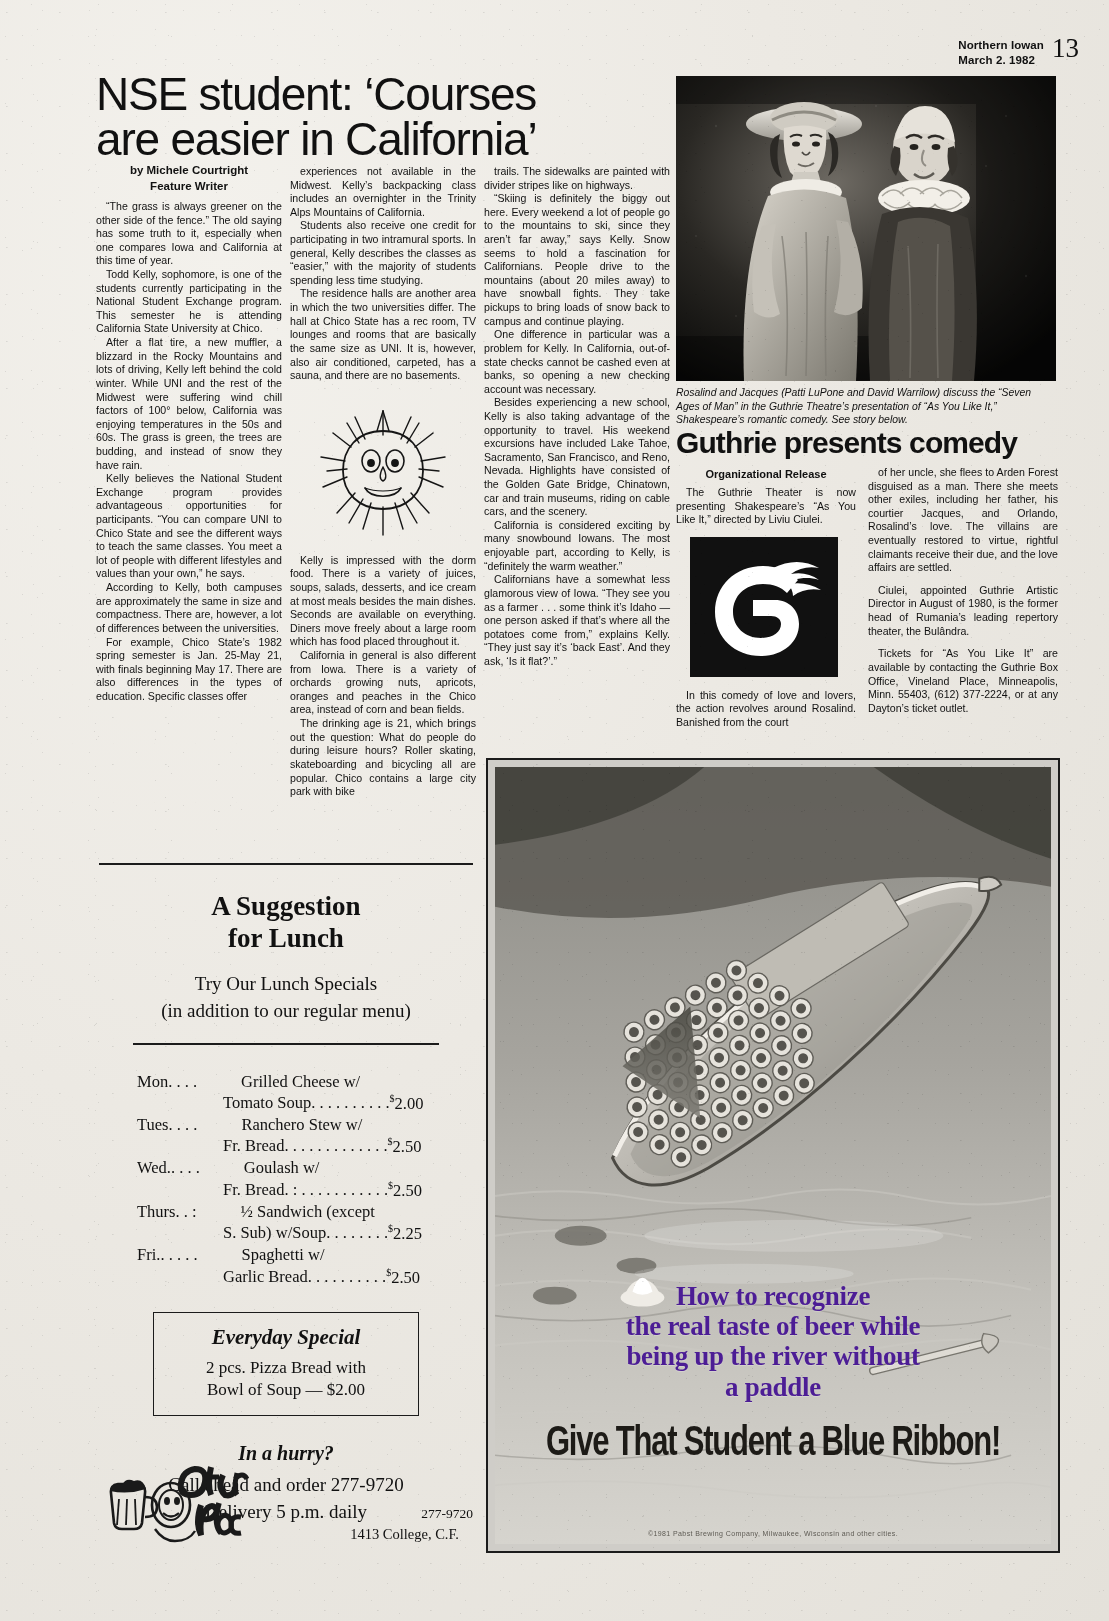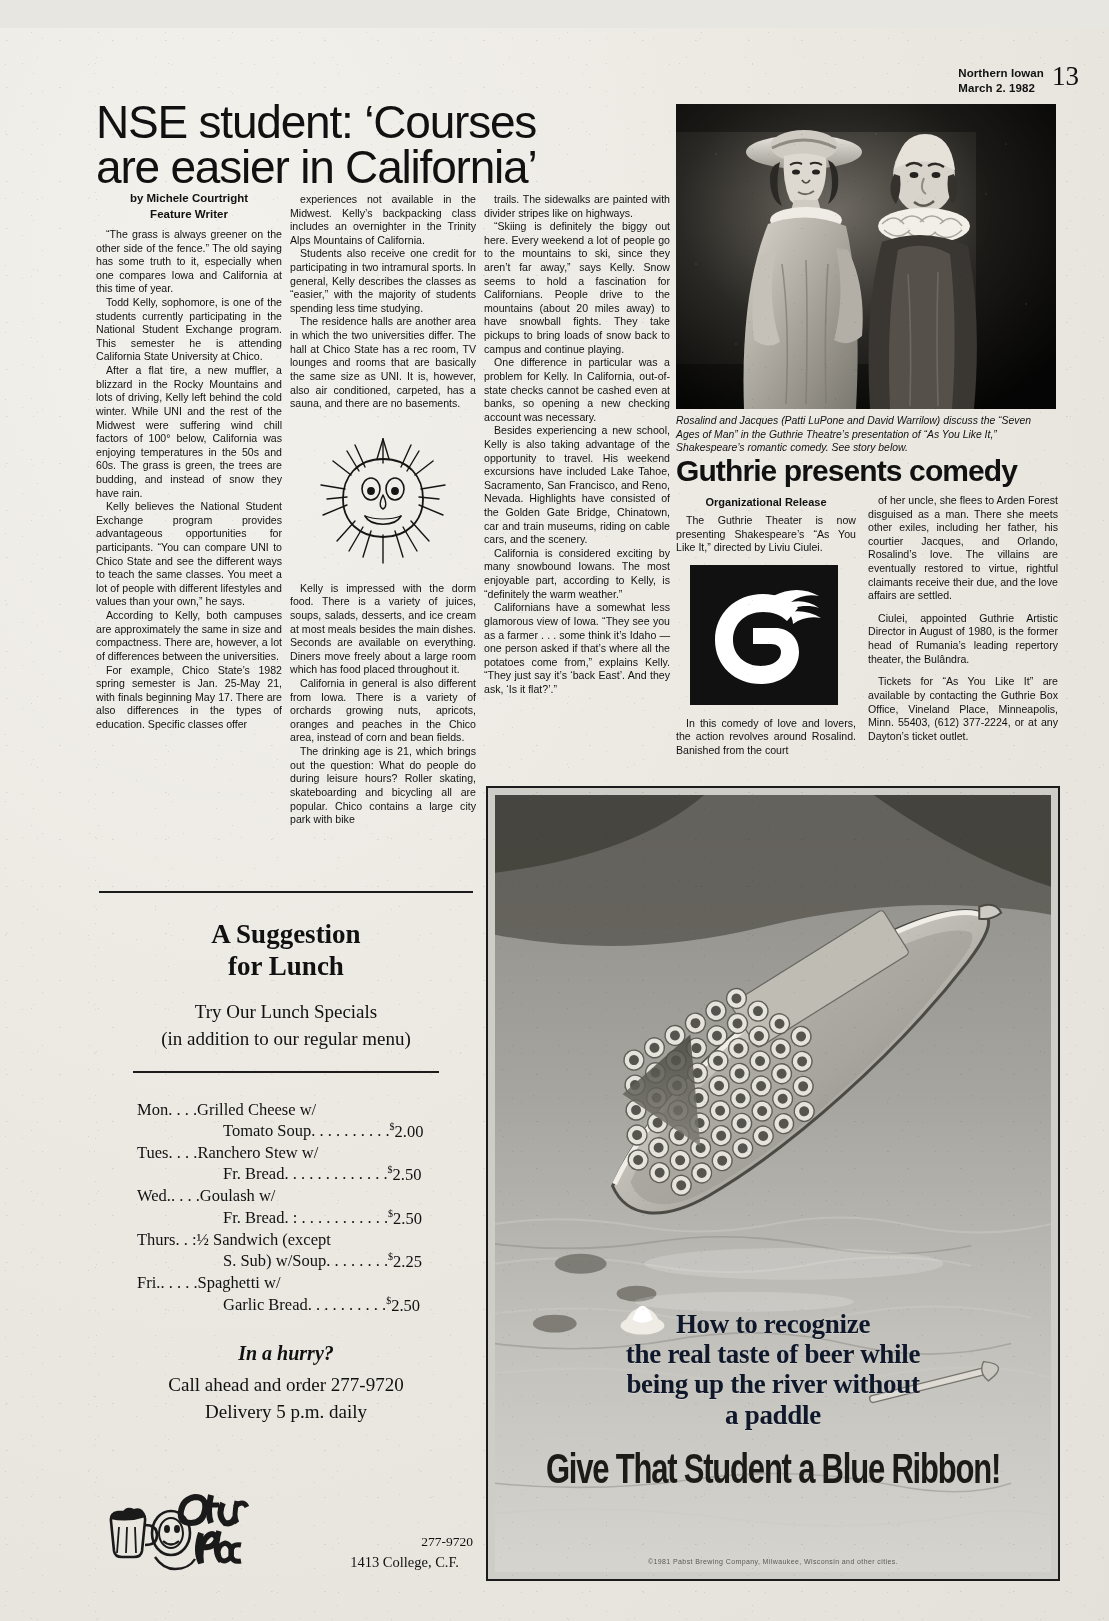--- a/index.html
+++ b/index.html
@@ -9,21 +9,20 @@
     background:#e8e6e1;
     font-family:"Liberation Sans", sans-serif;
     color:#111;
     position:relative;
     overflow:hidden;
   }
   .page {
     position:absolute; inset:0;
     background:
       radial-gradient(ellipse at 20% 15%, #f3f1ec 0%, #ece9e3 45%, #e4e1da 100%);
-    margin-top: 28px;
   }
   .noise{
     position:absolute; inset:0; pointer-events:none; opacity:.09;
     background-image:
       radial-gradient(circle at 13% 27%, #000 0.6px, transparent 0.7px),
       radial-gradient(circle at 47% 8%, #000 0.5px, transparent 0.6px),
       radial-gradient(circle at 78% 61%, #000 0.6px, transparent 0.7px),
       radial-gradient(circle at 31% 82%, #000 0.5px, transparent 0.6px),
       radial-gradient(circle at 63% 41%, #000 0.6px, transparent 0.7px),
       radial-gradient(circle at 91% 19%, #000 0.5px, transparent 0.6px),
@@ -97,21 +96,21 @@
   .lunch-ad{
     position:absolute; left:99px; top:863px; width:374px; height:690px;
     border-top:2.5px solid #1b1b1b;
     padding-top:26px;
     font-family:"Liberation Serif", serif;
   }
   .lunch-title{ text-align:center; font-size:27px; font-weight:bold; line-height:1.18; }
   .lunch-sub{ text-align:center; font-size:19px; line-height:1.42; margin-top:16px; }
   .lunch-rule{ height:2px; background:#1b1b1b; margin:18px 34px 0 34px; }
   .menu{ margin:26px 36px 0 38px; font-size:16.5px; line-height:1.30; }
-  .menu-row{ display:flex; }
+  .menu-row{ display:flex;gap:44px; }
   .menu-day{ white-space:pre; }
   .menu-dish{ }
   .menu-cont{ display:flex; justify-content:flex-start; padding-left:86px; }
   .menu-cont .nm{ white-space:pre; }
   .dots{ flex:0 0 auto; }
   .price sup{ font-size:10px; vertical-align:super; }
   .everyday{
     margin:24px 54px 0 54px; border:1.6px solid #1b1b1b; padding:12px 6px 14px 6px;
     text-align:center;
   }
@@ -125,21 +124,21 @@
   .addr-small{ font-size:14.5px; font-family:"Liberation Serif", serif; padding-bottom:2px; padding-right:14px;}
 
   
   .beer-ad{
     position:absolute; left:486px; top:758px; width:574px; height:795px;
     border:2px solid #1b1b1b; padding:7px; background:#cfcdc8;
   }
   .beer-inner{ position:relative; width:100%; height:100%; overflow:hidden; background:#b9b7b1; }
   .beer-copy{
     position:absolute; left:0; right:0; top:514px; text-align:center;
-    font-family:"Liberation Serif", serif; font-weight:bold; color:#0f172a;
+    font-family:"Liberation Serif", serif; font-weight:bold; color:#4c1d95;
     font-size:27px; line-height:1.12; letter-spacing:-.3px;
     text-shadow:0 1px 0 rgba(255,255,255,.22);
   }
   .beer-tag{
     position:absolute; left:0; right:0; top:650px; text-align:center;
     font-family:"Liberation Sans", sans-serif; font-weight:bold;
     font-size:31px; letter-spacing:-1.2px; color:#1d1b17;
     transform:scaleY(1.35); transform-origin:center top;
   }
   .beer-fine{
@@ -466,20 +465,25 @@
             <span class="menu-dish">Spaghetti w/</span>
           </div>
         <div class="menu-cont">
             <span class="nm">Garlic Bread</span>
             <span class="dots">. . . . . . . . . .</span>
             <span class="price"><sup>$</sup><span>2.50</span></span>
           </div>
       </div>
     </div>
 
+    <div class="everyday">
+      <div class="everyday-title">Everyday Special</div>
+      <div class="everyday-line">2 pcs. Pizza Bread with</div>
+      <div class="everyday-line">Bowl of Soup — $2.00</div>
+    </div>
 
     <div class="hurry">In a hurry?</div>
     <div class="call">Call ahead and order 277-9720</div>
     <div class="call" style="margin-top:2px">Delivery 5 p.m. daily</div>
 
     <div class="ad-foot">
       <div class="logo-art">
         <svg width="150" height="92" viewBox="0 0 150 92" aria-hidden="true">
           <g fill="#1a1a1a">
 

